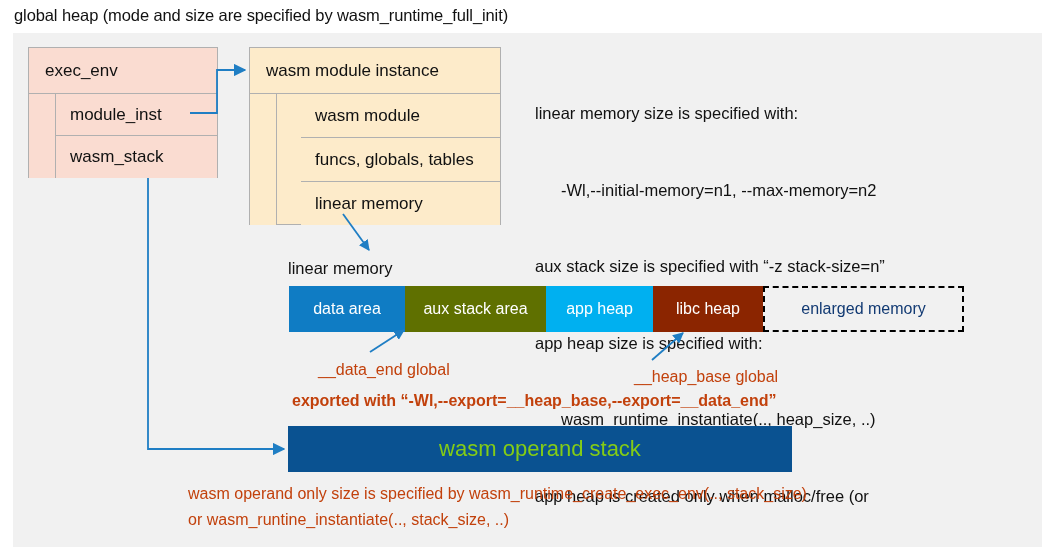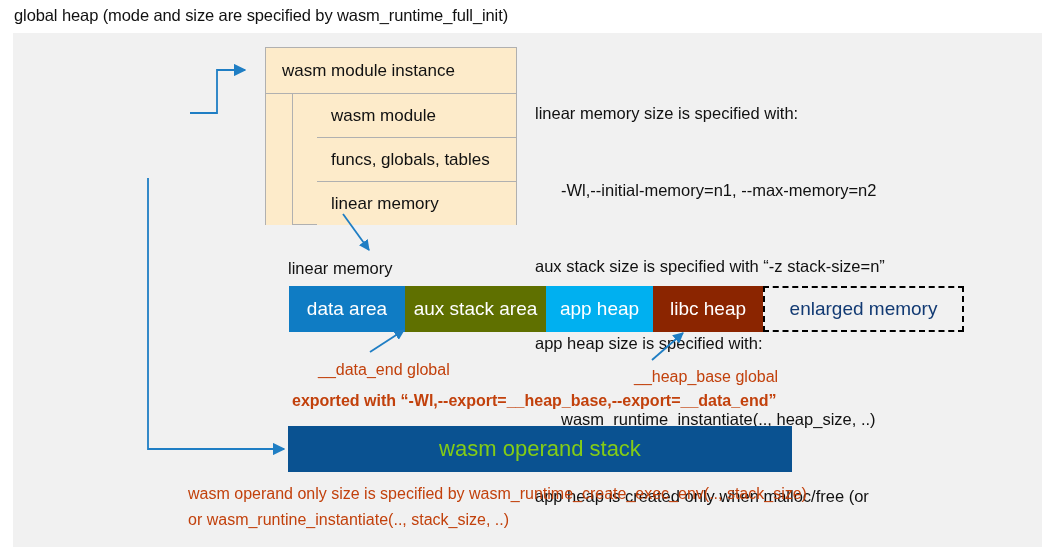--- a/index.html
+++ b/index.html
@@ -87,21 +87,21 @@
   }
   .struct-row:last-child { border-bottom: none; }
 
   
   .box-exec { background: #fadcd1; }
   .box-exec .struct-head { background: #fadcd1; }
   .box-exec .struct-gutter { background: #fadcd1; }
   .box-exec .struct-row { background: #fadcd1; }
 
   
-  .box-mod { background: #fdebca; margin-left: 16px; }
+  .box-mod { background: #fdebca; }
   .box-mod .struct-head { background: #fdebca; }
   .box-mod .struct-gutter { background: #fdebca; }
   .box-mod .struct-row { background: #fdebca; }
 
   
   .note-block {
     position: absolute;
     font-size: 16.5px;
     line-height: 25.5px;
     color: #111;
@@ -122,21 +122,21 @@
     display: flex;
     flex-direction: row;
     align-items: stretch;
   }
   .mem-seg {
     box-sizing: border-box;
     display: flex;
     align-items: center;
     justify-content: center;
     color: #ffffff;
-    font-size: 19px;
+    font-size: 16px;
     white-space: nowrap;
   }
   .mem-seg.enlarged {
     background: #f1f1f1;
     color: #123a73;
     border: 2.5px dashed #000000;
   }
 
   
   .op-stack {
@@ -170,20 +170,30 @@
 </style>
 </head>
 <body>
 
 <div id="canvas">
 
   <div class="title-caption">global heap (mode and size are specified by wasm_runtime_full_init)</div>
 
   <div class="global-panel"></div>
 
+  <div class="struct-box box-exec" style="left:28px; top:47px; width:190px; height:131px;">
+    <div class="struct-head">exec_env</div>
+    <div class="struct-body" style="height:84px;">
+      <div class="struct-gutter"></div>
+      <div class="struct-rows">
+        <div class="struct-row" style="height:42px;">module_inst</div>
+        <div class="struct-row" style="height:42px;">wasm_stack</div>
+      </div>
+    </div>
+  </div>
 
   <div class="struct-box box-mod" style="left:249px; top:47px; width:252px; height:178px;">
     <div class="struct-head">wasm module instance</div>
     <div class="struct-body" style="height:131px;gap:24px;">
       <div class="struct-gutter"></div>
       <div class="struct-rows">
         <div class="struct-row" style="height:44px;">wasm module</div>
         <div class="struct-row" style="height:44px;">funcs, globals, tables</div>
         <div class="struct-row" style="height:43px;">linear memory</div>
       </div>

